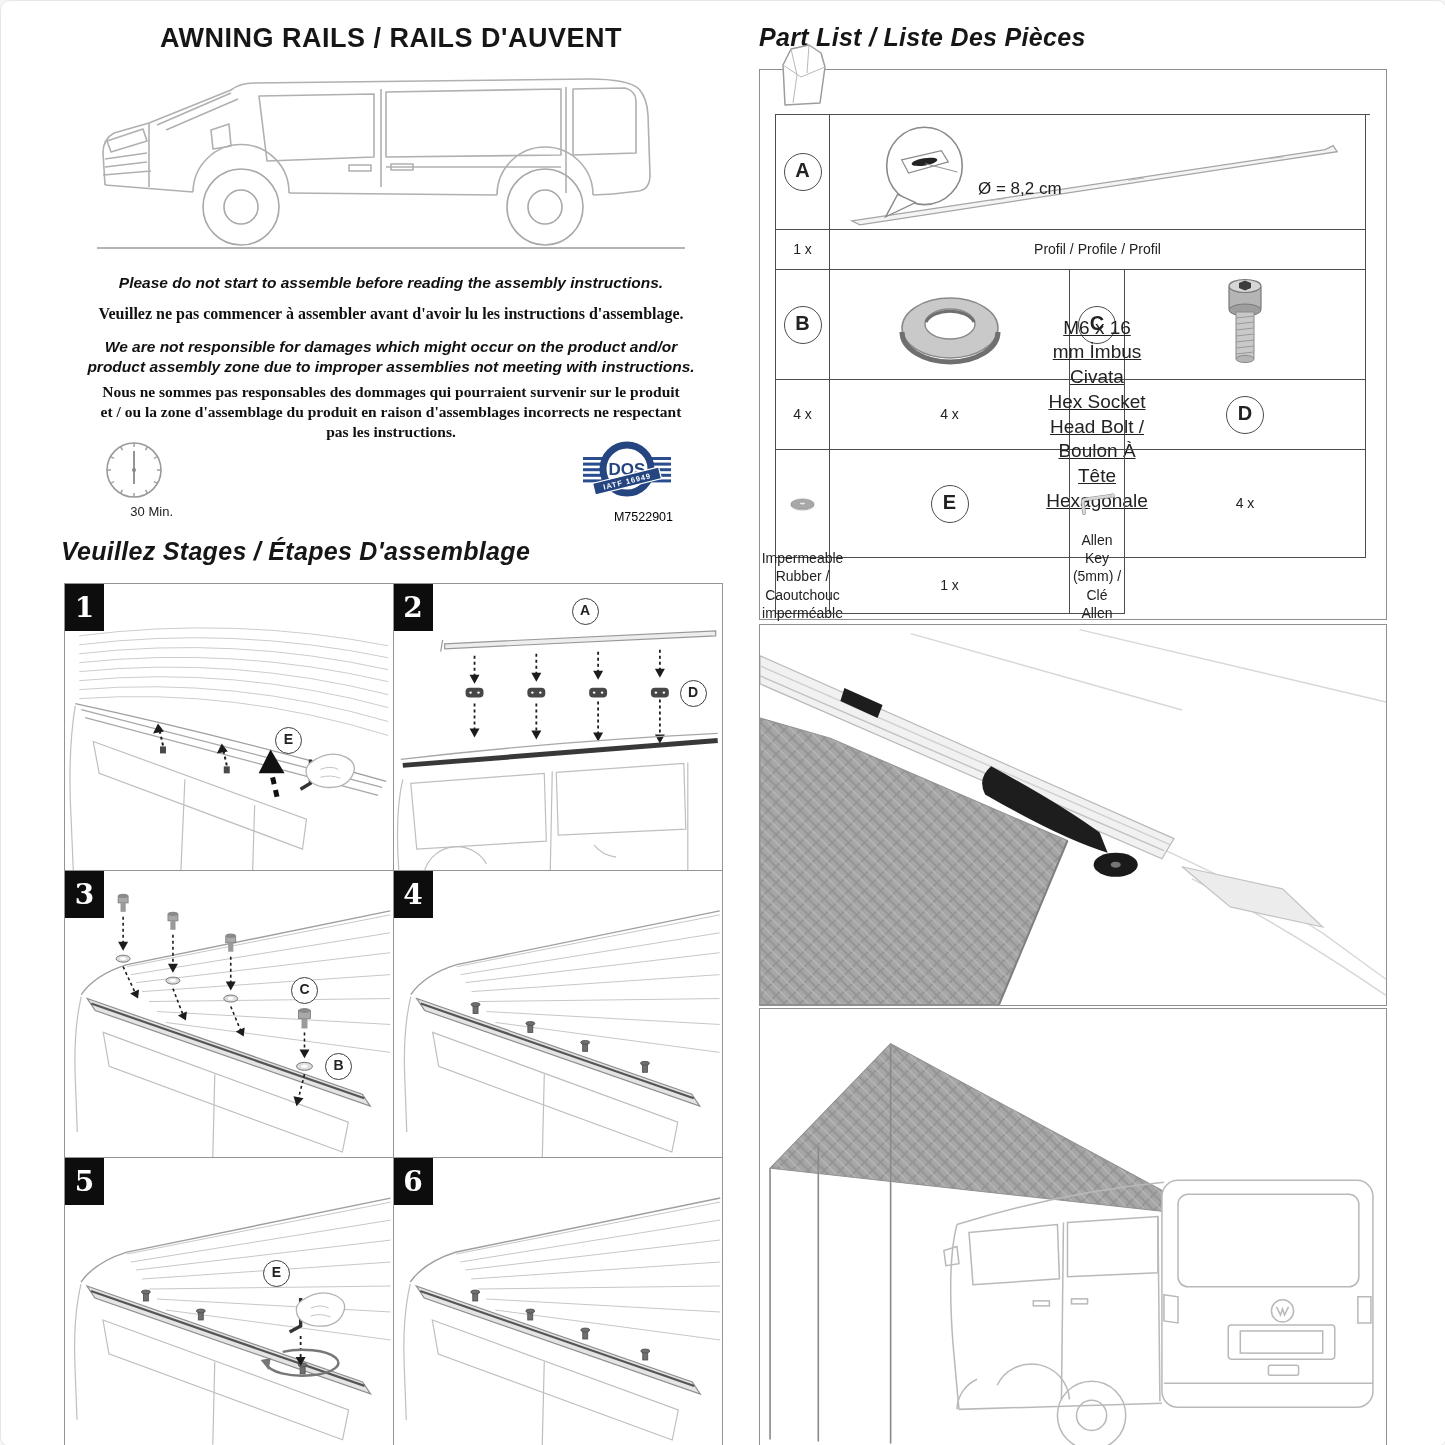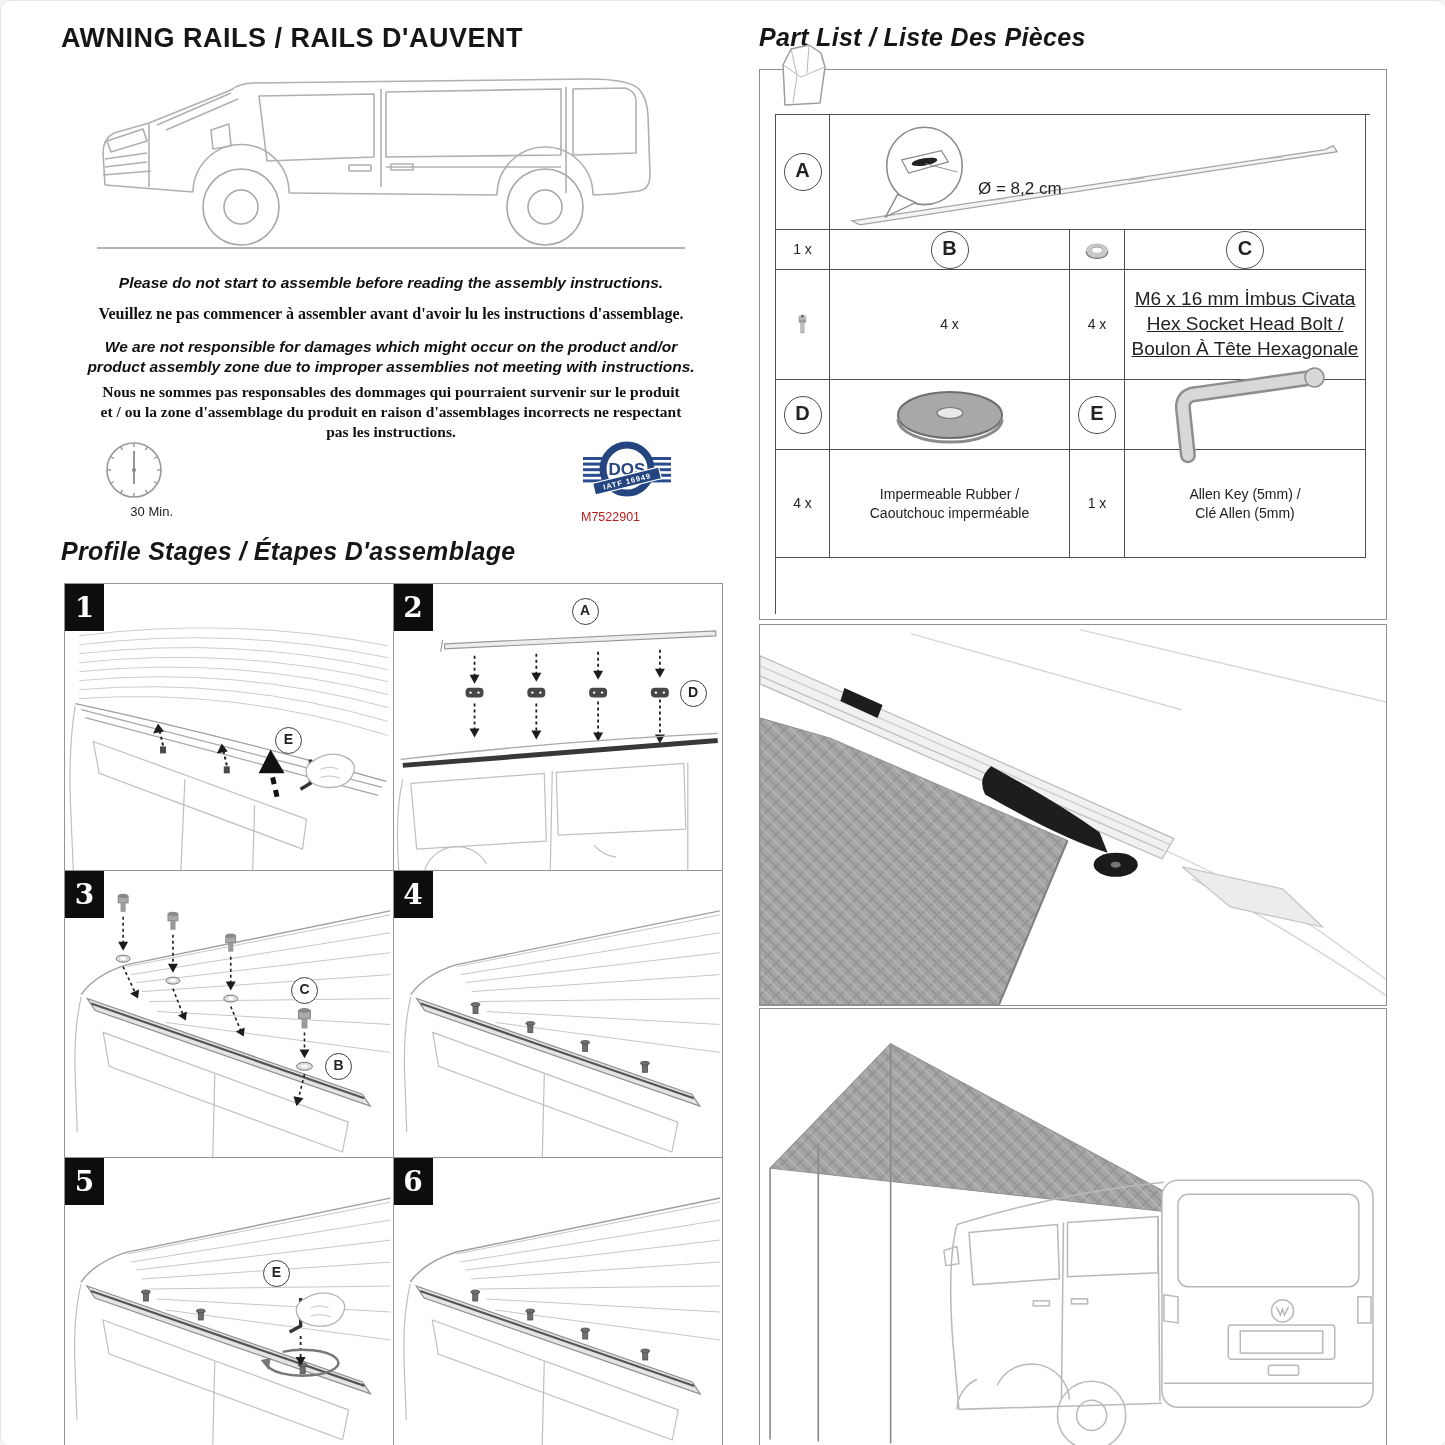--- a/index.html
+++ b/index.html
@@ -3,27 +3,27 @@
 <meta charset="utf-8">
 <style>
   html,body{margin:0;padding:0;background:#f6f6f6;}
   #sheet{
     position:relative;width:1445px;height:1445px;margin:0 auto;
     background:#ffffff;border:1px solid #e7e7e7;border-radius:10px;
     font-family:"Liberation Sans",sans-serif;color:#1d1d1d;overflow:hidden;
   }
   .abs{position:absolute;}
   
-  .h-main{font-weight:bold;font-size:27px;letter-spacing:.5px;text-align:left;color:#161616;}
+  .h-main{font-weight:bold;font-size:27px;letter-spacing:.5px;text-align:center;color:#161616;}
   .h-ital{font-weight:bold;font-style:italic;font-size:25px;text-align:left;color:#161616;letter-spacing:.3px;}
   
   .w-en{font-style:italic;font-weight:bold;font-size:15.5px;line-height:1.32;text-align:center;color:#111;}
   .w-fr{font-family:"Liberation Serif",serif;font-weight:bold;font-size:16px;line-height:1.28;text-align:center;color:#111;}
   .small-label{font-size:13px;color:#222;text-align:right;}
-  .cert-code{font-size:12.5px;color:#b91c1c;text-align:left;}
+  .cert-code{font-size:12.5px;color:#000000;text-align:right;}
   
   #stage-grid{display:grid;grid-template-columns:1fr 1fr;grid-template-rows:287px 287px 287px;
     border:1.6px solid #949494;background:#fff;}
   .stage{position:relative;background:#fff;}
   .stage.bR{border-right:1.6px solid #949494;} .stage.bB{border-bottom:1.6px solid #949494;}
   .stage svg{display:block;width:100%;height:100%;}
   .stage-num{position:absolute;top:0;left:0;width:39px;height:47px;background:#0d0d0d;color:#fff;
     font-family:"DejaVu Serif",serif;font-weight:bold;font-size:28px;line-height:47px;text-align:center;}
   .callout{position:absolute;width:25px;height:25px;border:1.7px solid #3e3e3e;border-radius:50%;
     background:#fff;font-weight:bold;font-size:14px;line-height:23px;text-align:center;color:#222;}
@@ -129,21 +129,21 @@
     </g>
     <circle cx="46" cy="34" r="24" fill="#ffffff" stroke="#24457f" stroke-width="7"></circle>
     <text x="46" y="40" text-anchor="middle" font-size="17" font-weight="bold" fill="#24457f">DQS</text>
     <g transform="rotate(-14 46 46)">
       <rect x="12" y="40" width="68" height="12" fill="#24457f" stroke="#ffffff" stroke-width="1.2"></rect>
       <text x="46" y="49" text-anchor="middle" font-size="7.5" font-weight="bold" letter-spacing="1" fill="#ffffff">IATF 16949</text>
     </g>
   </svg>
   <div class="abs cert-code" style="left:580px;top:509px;width:92px;">M7522901</div>
 
-  <div class="abs h-ital" style="left:60px;top:536px;width:660px;">Profile Stages / Étapes D'assemblage</div>
+  <div class="abs h-ital" style="left:60px;top:536px;width:660px;">Veuillez Stages / Étapes D'assemblage</div>
 
   <div id="stage-grid" class="abs" style="left:63px;top:582px;width:657px;height:861px;">
 
     <div class="stage bR bB">
       <svg viewBox="0 0 328 287">
         <g stroke="#cccccc" stroke-width="1" fill="none">
           <path d="M14,52 Q170,32 324,62"></path>
             <path d="M14,61 Q170,42 324,74"></path>
           <path d="M14,70 Q170,52 324,86"></path>
             <path d="M14,79 Q170,62 324,98"></path>
@@ -462,20 +462,21 @@
         <circle cx="95" cy="50" r="38" fill="#ffffff" stroke="#8a8a8a" stroke-width="1.6"></circle>
         <polygon points="68,78 86,86 56,100" fill="#ffffff" stroke="#8a8a8a" stroke-width="1.4"></polygon>
         <polygon points="72,44 112,35 119,46 79,57" fill="#ffffff" stroke="#8a8a8a" stroke-width="1.2"></polygon>
         <ellipse cx="95" cy="46" rx="13" ry="3.6" fill="#222222" transform="rotate(-9 95 46)"></ellipse>
         <line x1="96" y1="48" x2="128" y2="56" stroke="#9a9a9a" stroke-width="1"></line>
       </svg>
       <div class="dia-note">Ø = 8,2 cm</div>
     </div>
 
     <div class="ptc">1 x</div>
+    <div class="ptc" style="grid-column:2 / 5;">Profil / Profile / Profil</div>
 
     <div class="ptc">
       <div class="pcirc">B</div>
     </div>
     <div class="ptc">
       <svg width="238" height="106" viewBox="0 0 238 106">
         <ellipse cx="119" cy="56" rx="48" ry="30" fill="#c9c9c9" stroke="#8a8a8a" stroke-width="1.5"></ellipse>
         <path d="M71,60 A48,30 0 0 0 167,60" fill="none" stroke="#6f6f6f" stroke-width="5"></path>
         <ellipse cx="119" cy="52" rx="25" ry="15" fill="#ffffff" stroke="#8a8a8a" stroke-width="1.4"></ellipse>
         <path d="M95,50 A25,15 0 0 1 143,50" fill="none" stroke="#6f6f6f" stroke-width="3"></path>

